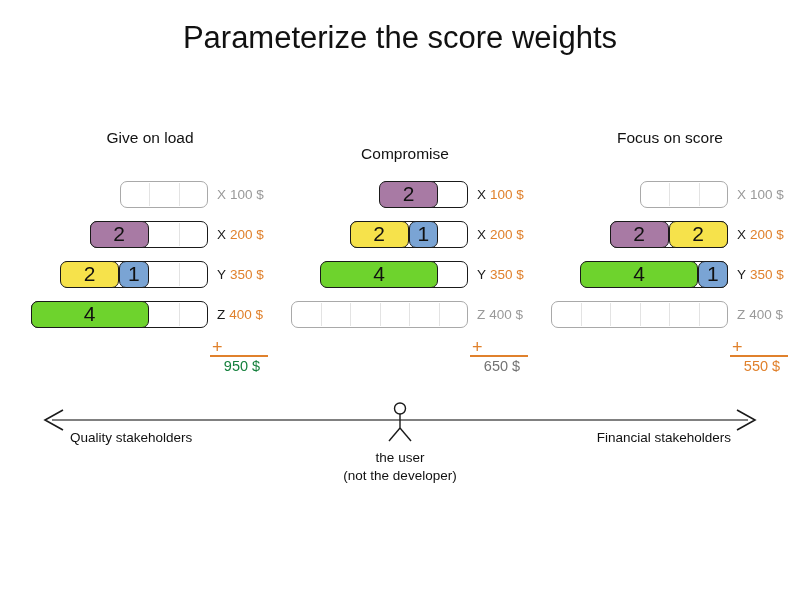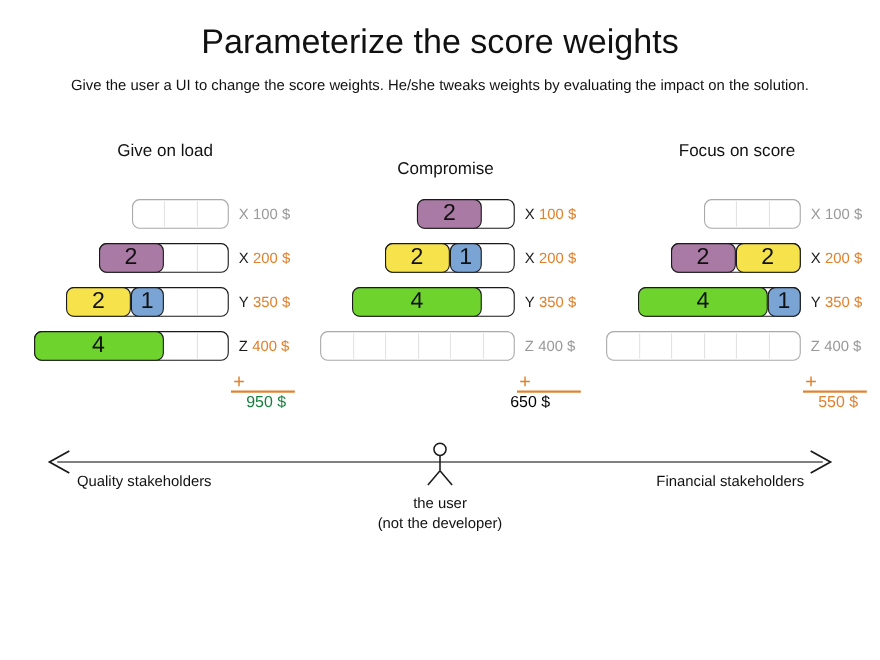--- a/index.html
+++ b/index.html
@@ -23,21 +23,20 @@
   .sum-total{position:absolute;text-align:center;font-size:14.5px;}
   .axis-label{position:absolute;font-size:13.5px;color:#111;white-space:nowrap;}
   .center-label{position:absolute;left:0;width:800px;text-align:center;font-size:13.5px;color:#111;}
 </style>
 </head>
 <body>
 
 <div class="page">
 
   <div class="abs title">Parameterize the score weights</div>
-  <div class="abs subtitle">Give the user a UI to change the score weights. He/she tweaks weights by evaluating the impact on the solution.</div>
 
   <div id="columns">
       <div class="abs col-header" style="left: 40px; top: 129px; width: 220px;">Give on load</div>
       <div class="box inactive" style="left: 119.5px; top: 181px; width: 88.5px; height: 27px;">
         <div class="sep" style="left: 28.5px;"></div>
         <div class="sep" style="left: 58px;"></div>
       </div>
       <div class="row-label" style="left: 217px; top: 181px;">
         <div class="letter" style="color: rgb(153, 153, 153);">X</div>
         <div class="price" style="color: rgb(153, 153, 153);">100 $</div>
@@ -115,21 +114,21 @@
         <div class="sep" style="left: 87.5px;"></div>
         <div class="sep" style="left: 117px;"></div>
         <div class="sep" style="left: 146.5px;"></div>
       </div>
       <div class="row-label" style="left: 477px; top: 301px;">
         <div class="letter" style="color: rgb(153, 153, 153);">Z</div>
         <div class="price" style="color: rgb(153, 153, 153);">400 $</div>
       </div>
       <div class="abs sum-plus" style="left: 472px; top: 338px; color: rgb(224, 129, 44);">+</div>
       <div class="abs sum-line" style="left: 470px; top: 355px; width: 58px; background: rgb(224, 129, 44);"></div>
-      <div class="abs sum-total" style="left: 452px; top: 358px; width: 60px; color: #000000;">650 $</div>
+      <div class="abs sum-total" style="left: 472px; top: 358px; width: 60px; color: #737373;">650 $</div>
       <div class="abs col-header" style="left: 560px; top: 129px; width: 220px;">Focus on score</div>
       <div class="box inactive" style="left: 639.5px; top: 181px; width: 88.5px; height: 27px;">
         <div class="sep" style="left: 28.5px;"></div>
         <div class="sep" style="left: 58px;"></div>
       </div>
       <div class="row-label" style="left: 737px; top: 181px;">
         <div class="letter" style="color: rgb(153, 153, 153);">X</div>
         <div class="price" style="color: rgb(153, 153, 153);">100 $</div>
       </div>
       <div class="box active" style="left: 610px; top: 221px; width: 118px; height: 27px;">

